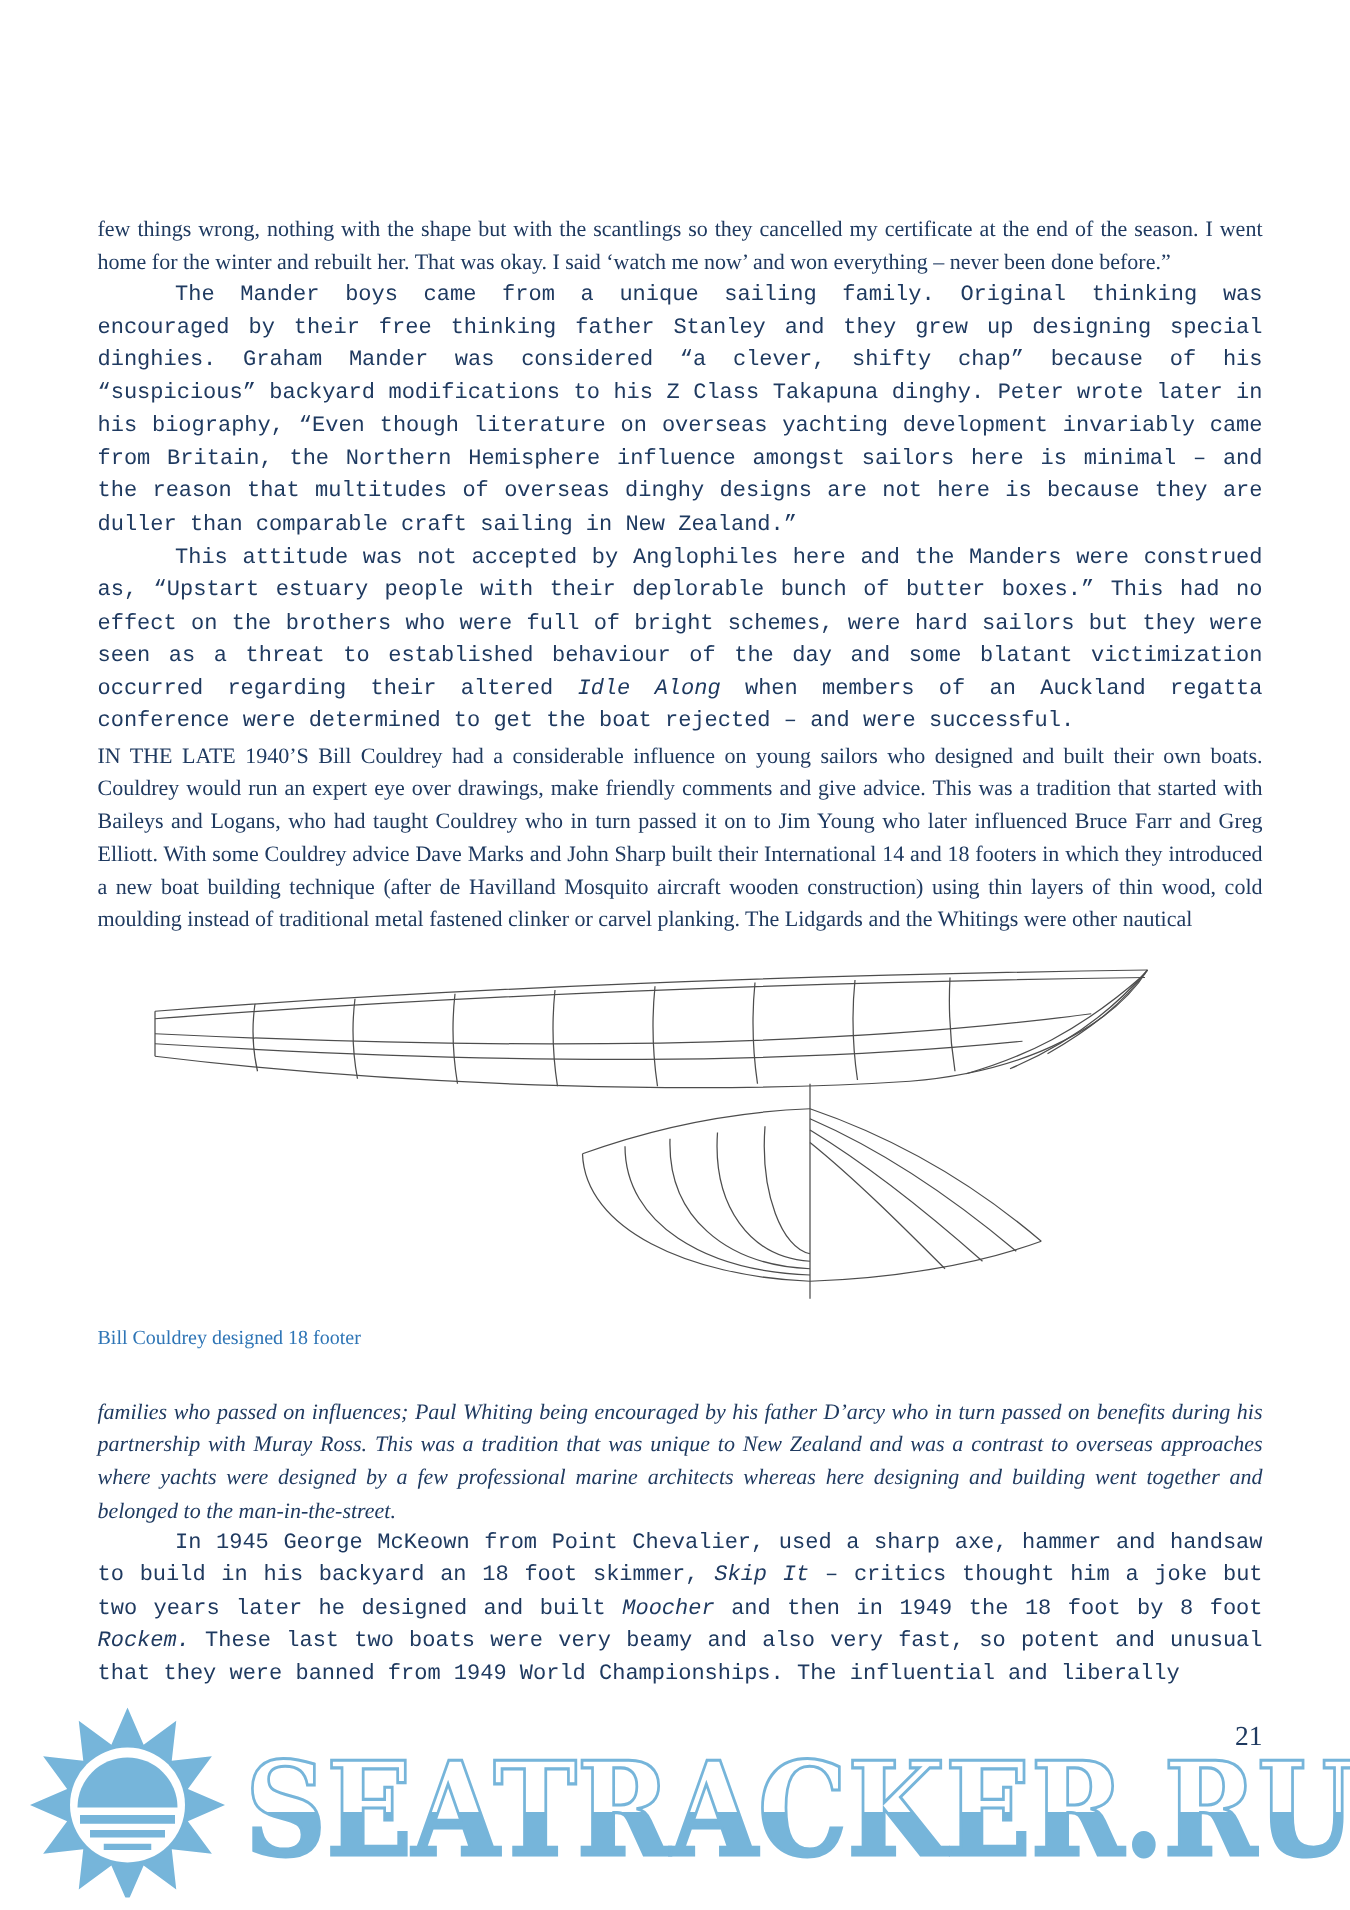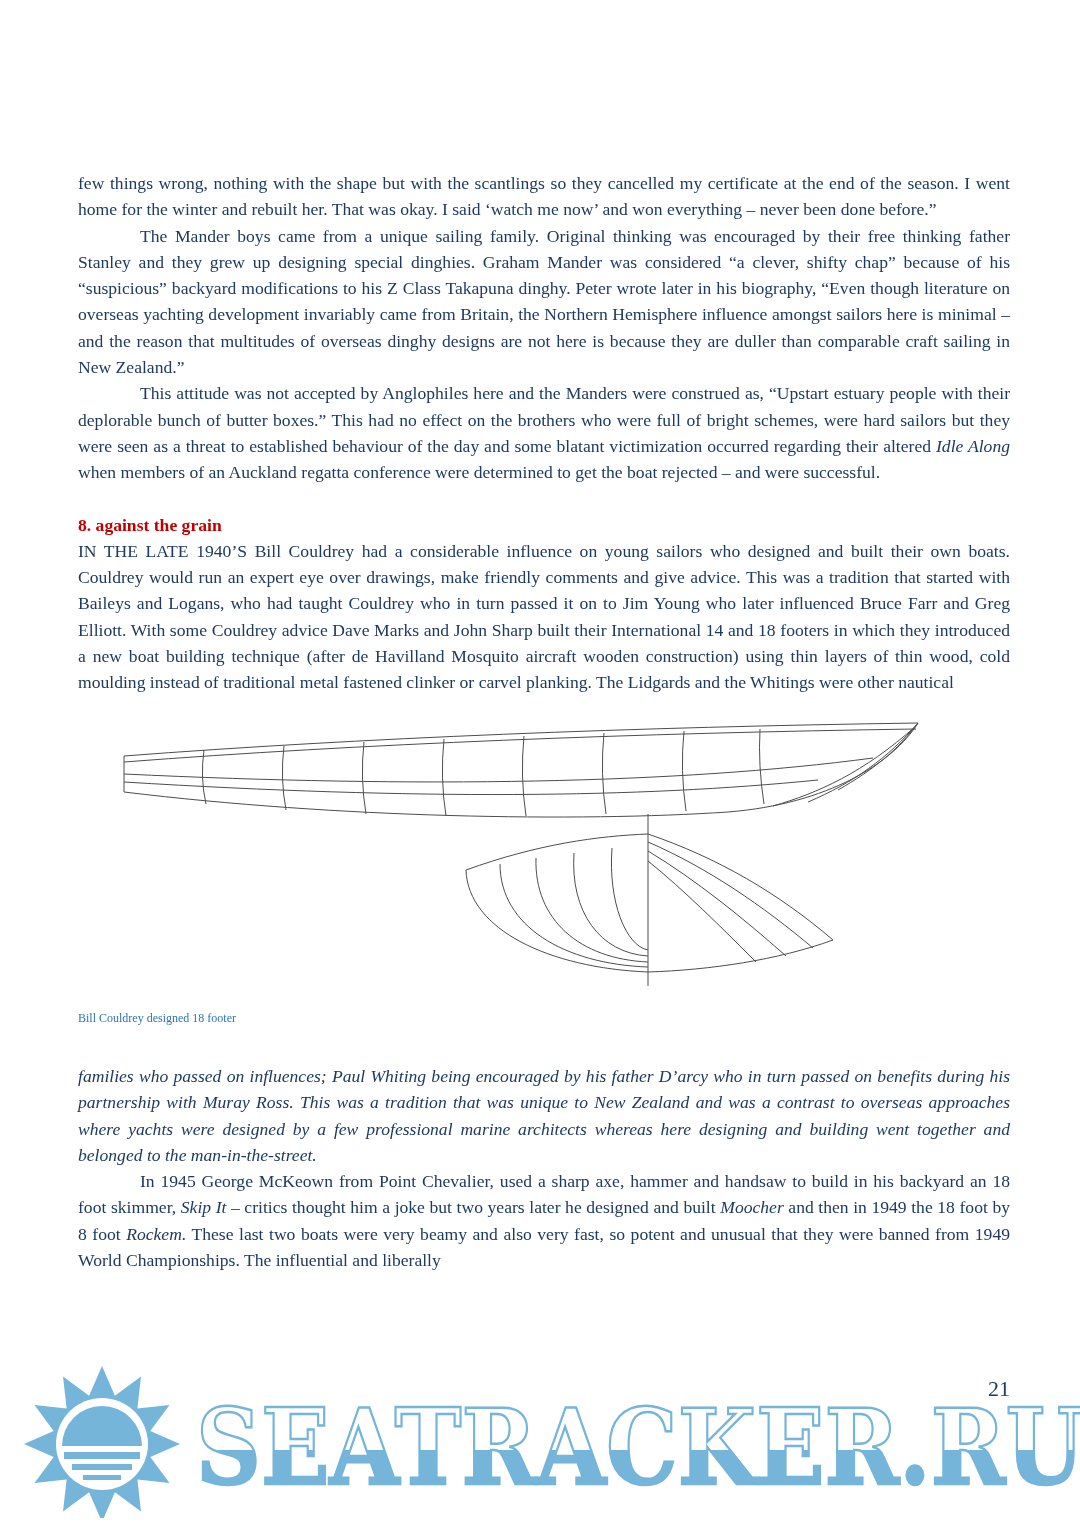--- a/index.html
+++ b/index.html
@@ -15,35 +15,35 @@
   .content {
     position:absolute;
     left:78px; top:170px;
     width:932px;
     color:#1f3a60;
     font-size:17.6px;
     line-height:26.3px;
     text-align:justify;
   }
   .content p { margin:0; }
-  .indent { text-indent:62px; }
+  .indent { text-indent:62px;font-family:Liberation Mono, monospace; }
   .boat-name { font-style:italic; }
 
   .heading {
     color:#c00000;
     font-weight:bold;
     margin-top:26px !important;
   }
 
   .figure-wrap { margin:22px 0 0 40px; }
   .figure-wrap svg { display:block; }
 
   .caption {
     color:#2e75b6;
-    font-size:12px;
+    font-size:16px;
     margin-top:12px !important;
     text-align:left !important;
   }
 
   .after-figure { margin-top:32px !important;font-style:italic; }
 
   .page-number {
     position:absolute;
     right:70px; top:1376px;
     color:#1f3a60;
@@ -62,21 +62,20 @@
 <div class="page">
 
   <div class="content">
 
     <p><span>few things wrong, nothing with the shape but with the scantlings so they cancelled my certificate at the end of the season. I went home for the winter and rebuilt her. That was okay. I said ‘watch me now’ and won everything – never been done before.”</span></p>
 
     <p class="indent"><span>The Mander boys came from a unique sailing family. Original thinking was encouraged by their free thinking father Stanley and they grew up designing special dinghies. Graham Mander was considered “a clever, shifty chap” because of his “suspicious” backyard modifications to his Z Class Takapuna dinghy. Peter wrote later in his biography, “Even though literature on overseas yachting development invariably came from Britain, the Northern Hemisphere influence amongst sailors here is minimal – and the reason that multitudes of overseas dinghy designs are not here is because they are duller than comparable craft sailing in New Zealand.”</span></p>
 
     <p class="indent"><span>This attitude was not accepted by Anglophiles here and the Manders were construed as, “Upstart estuary people with their deplorable bunch of butter boxes.” This had no effect on the brothers who were full of bright schemes, were hard sailors but they were seen as a threat to established behaviour of the day and some blatant victimization occurred regarding their altered </span><span class="boat-name">Idle Along</span><span> when members of an Auckland regatta conference were determined to get the boat rejected – and were successful.</span></p>
 
-    <p class="heading">8. against the grain</p>
 
     <p><span>IN THE LATE 1940’S Bill Couldrey had a considerable influence on young sailors who designed and built their own boats. Couldrey would run an expert eye over drawings, make friendly comments and give advice. This was a tradition that started with Baileys and Logans, who had taught Couldrey who in turn passed it on to Jim Young who later influenced Bruce Farr and Greg Elliott. With some Couldrey advice Dave Marks and John Sharp built their International 14 and 18 footers in which they introduced a new boat building technique (after de Havilland Mosquito aircraft wooden construction) using thin layers of thin wood, cold moulding instead of traditional metal fastened clinker or carvel planking. The Lidgards and the Whitings were other nautical</span></p>
 
     <div class="figure-wrap">
       <svg width="850" height="275" viewBox="0 0 850 275">
         <g fill="none" stroke="#4d4d4d" stroke-width="1">
 
           <path d="M6,38 C240,20 520,9 800,5"></path>
           <path d="M6,44 C240,26 520,15 798,11"></path>
 

